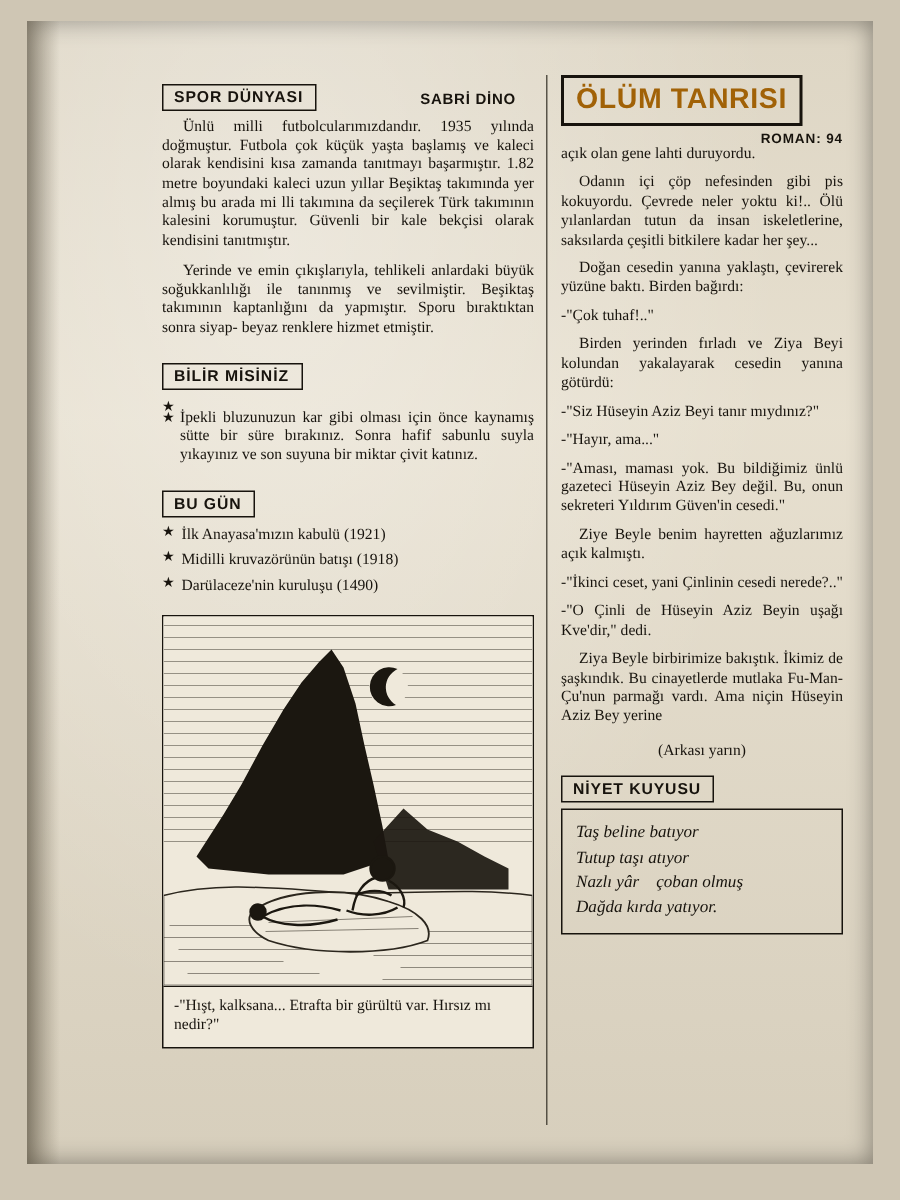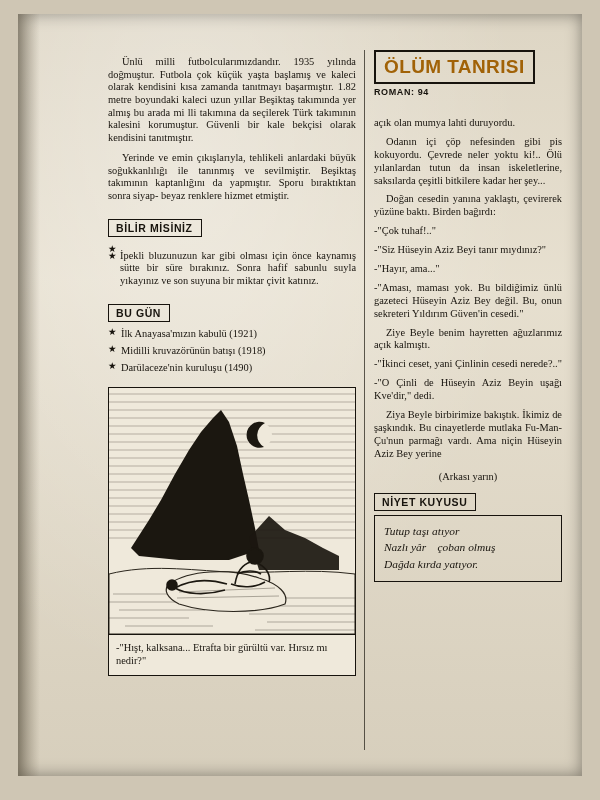--- a/index.html
+++ b/index.html
@@ -199,22 +199,22 @@
     letter-spacing: .4px;
     font-weight: 700;
     color: #a16207;
     line-height: 1;
   }
   .roman {
     font-family: "Liberation Sans", sans-serif;
     font-size: 9px;
     font-weight: 700;
     letter-spacing: .6px;
-    text-align: left;
-    margin: 0 0 20px 0;
+    text-align: right;
+    margin: 0 0 0 0;
     color: #17130d;
   }
   p.novel {
     margin: 0 0 6px 0;
     font-size: 10.4px;
     line-height: 1.24;
     text-align: justify;
     text-indent: 12px;
     color: #17130d;
   }
@@ -248,20 +248,24 @@
 <div id="page">
   <div class="paper">
     <div class="tear"></div>
 
     <div class="content">
 
       <div class="vrule"></div>
 
       <div class="col-left">
 
+        <div class="label-row">
+          <span class="label-box">SPOR DÜNYASI</span>
+          <span class="byline">SABRİ DİNO</span>
+        </div>
         <p class="body">Ünlü milli futbolcularımızdandır. 1935 yılında doğmuştur. Futbola çok küçük yaşta başlamış ve kaleci olarak kendisini kısa zamanda tanıtmayı başarmıştır. 1.82 metre boyundaki kaleci uzun yıllar Beşiktaş takımında yer almış bu arada mi lli takımına da seçilerek Türk takımının kalesini korumuştur. Güvenli  bir kale bekçisi olarak kendisini tanıtmıştır.</p>
         <p class="body">Yerinde ve emin çıkışlarıyla, tehlikeli anlardaki büyük soğukkanlılığı ile tanınmış ve sevilmiştir. Beşiktaş takımının kaptanlığını da yapmıştır. Sporu bıraktıktan sonra siyap- beyaz renklere hizmet etmiştir.</p>
 
         <div class="spacer-8"></div>
 
         <div>
           <span class="label-box">BİLİR MİSİNİZ</span>
         </div>
         <div style="height:6px"></div>
         <div class="bilir-item">
@@ -372,37 +376,39 @@
 
       </div>
 
       <div class="col-right">
 
         <div class="title-box">
           <h1>ÖLÜM TANRISI</h1>
         </div>
         <div class="roman">ROMAN: 94</div>
 
-        <p class="novel noindent">açık olan mumya lahti duruyordu.</p>
+        <p class="novel noindent">açık olan gene lahti duruyordu.</p>
         <p class="novel">Odanın içi çöp nefesinden gibi pis kokuyordu. Çevrede neler yoktu ki!.. Ölü yılanlardan tutun da insan iskeletlerine, saksılarda çeşitli bitkilere kadar her şey...</p>
         <p class="novel">Doğan cesedin yanına yaklaştı, çevirerek yüzüne baktı. Birden bağırdı:</p>
         <p class="novel dash">-"Çok tuhaf!.."</p>
+        <p class="novel">Birden yerinden fırladı ve Ziya Beyi kolundan yakalayarak cesedin yanına götürdü:</p>
         <p class="novel dash">-"Siz Hüseyin Aziz Beyi tanır mıydınız?"</p>
         <p class="novel dash">-"Hayır, ama..."</p>
         <p class="novel dash">-"Aması, maması yok. Bu bildiğimiz ünlü gazeteci Hüseyin Aziz Bey değil. Bu, onun sekreteri Yıldırım Güven'in cesedi."</p>
         <p class="novel">Ziye Beyle benim hayretten ağuzlarımız açık kalmıştı.</p>
         <p class="novel dash">-"İkinci ceset, yani Çinlinin cesedi nerede?.."</p>
         <p class="novel dash">-"O Çinli de Hüseyin Aziz Beyin uşağı Kve'dir," dedi.</p>
         <p class="novel">Ziya Beyle birbirimize bakıştık. İkimiz de şaşkındık. Bu cinayetlerde mutlaka Fu-Man-Çu'nun parmağı vardı. Ama niçin Hüseyin Aziz Bey yerine</p>
 
         <div class="arkasi">(Arkası yarın)</div>
 
         <div class="poem-wrap">
           <span class="label-box">NİYET KUYUSU</span>
           <div class="poem-box">
+            <div class="poem-line">Taş beline batıyor</div>
             <div class="poem-line">Tutup taşı atıyor</div>
             <div class="poem-line">Nazlı yâr    çoban olmuş</div>
             <div class="poem-line">Dağda kırda yatıyor.</div>
           </div>
         </div>
 
       </div>
 
     </div>
   </div>

